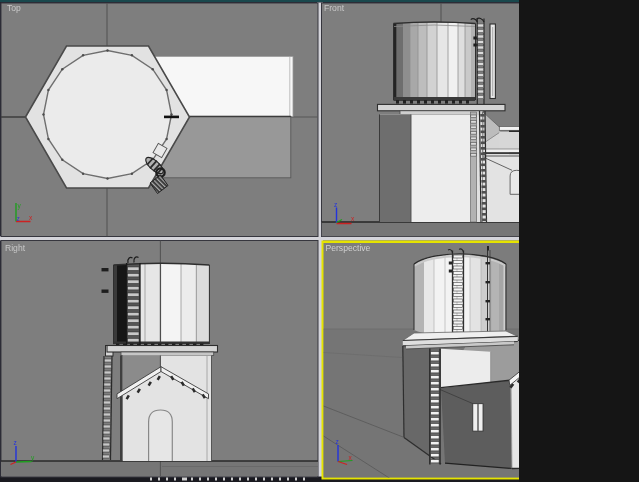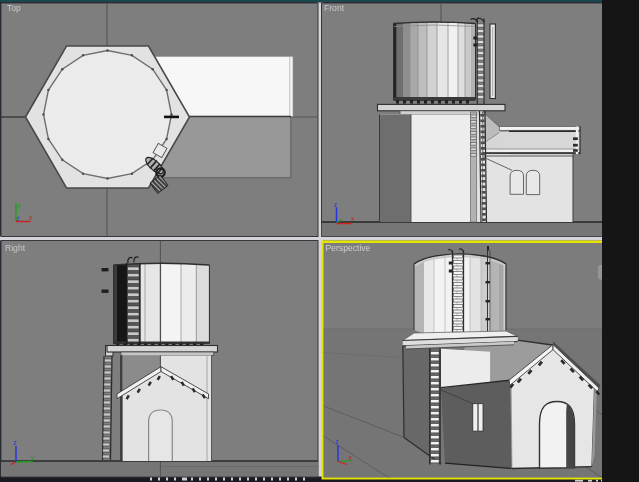--- a/index.html
+++ b/index.html
@@ -1,15 +1,15 @@
 <!DOCTYPE html>
 <html><head><meta charset="utf-8">
 <style>
 html,body{margin:0;padding:0;background:#151515;}
-#wrap{position:relative;width:602px;height:482px;overflow:hidden;}
+#wrap{position:relative;width:519px;height:482px;overflow:hidden;}
 svg{display:block}
 text{font-family:"Liberation Sans",sans-serif;}
 </style></head>
 <body>
 <div id="wrap">
 <svg width="639" height="482" viewBox="0 0 639 482">
 <defs>
 <clipPath id="cpTop">
           <rect x="1" y="3" width="317" height="233.5"></rect>
         </clipPath>

